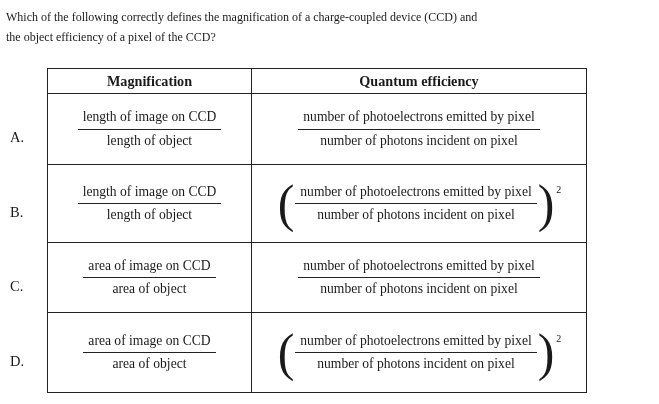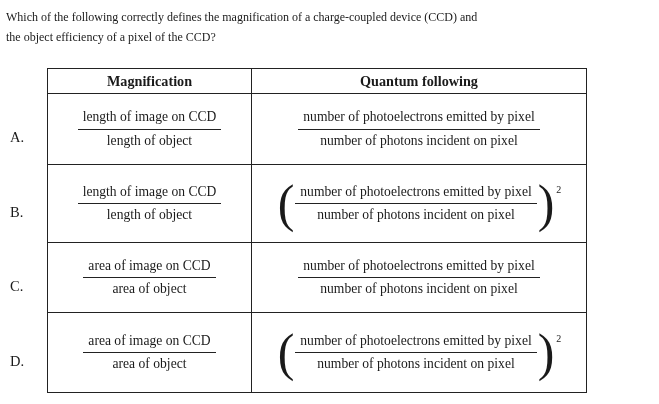--- a/index.html
+++ b/index.html
@@ -59,21 +59,21 @@
   <div class="question">
     <div>Which of the following correctly defines the magnification of a charge-coupled device (CCD) and</div>
     <div>the object efficiency of a pixel of the CCD?</div>
   </div>
 
   <div class="qtable">
 
     <div class="trow r-hdr">
       <div class="letter-gutter"></div>
       <div class="cell col1">Magnification</div>
-      <div class="cell col2">Quantum following</div>
+      <div class="cell col2">Quantum efficiency</div>
     </div>
 
     <div class="trow r-a">
       <div class="letter-gutter">A.</div>
       <div class="cell col1">
         <div class="fraction">
           <div class="num">length of image on CCD</div>
           <div class="den">length of object</div>
         </div>
       </div>

